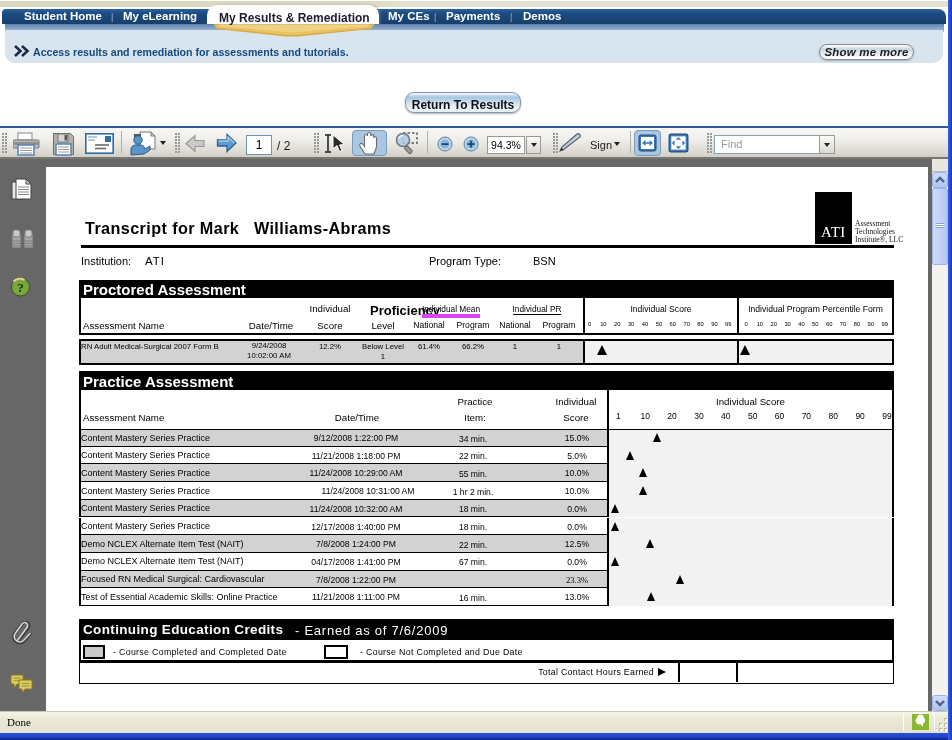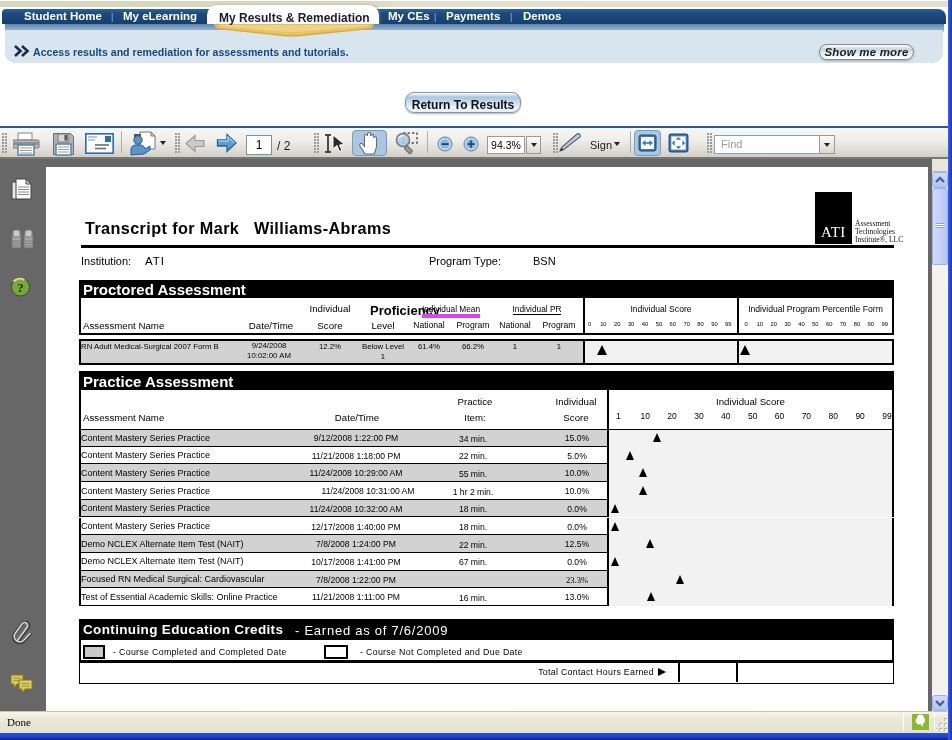--- a/index.html
+++ b/index.html
@@ -469,21 +469,21 @@
       </div>
       <div class="doc" style="left:81px;top:538.7px;font-size:9px;">Demo NCLEX Alternate Item Test (NAIT)</div>
       <div class="doc ctext" style="left:296px;top:539.2px;width:120px;font-size:8.6px;">7/8/2008 1:24:00 PM</div>
       <div class="doc ctext" style="left:443px;top:539.7px;width:60px;font-size:8.6px;">22 min.</div>
       <div class="doc ctext" style="left:547px;top:539.2px;width:60px;font-size:8.6px;">12.5%</div>
       <div class="doc tri8" style="left:645.5px;top:539.2px;"></div>
       <div class="doc" style="left:79px;top:552.9px;width:815px;height:17.7px;border-left:2px solid #000;border-right:2px solid #000;border-bottom:1px solid #000;background:#ffffff;">
         <div class="abs" style="left:526px;top:0;width:285px;height:17.7px;background:#f2f2f2;border-left:2px solid #000;box-sizing:border-box;"></div>
       </div>
       <div class="doc" style="left:81px;top:556.4px;font-size:9px;">Demo NCLEX Alternate Item Test (NAIT)</div>
-      <div class="doc ctext" style="left:296px;top:556.9px;width:120px;font-size:8.6px;">10/17/2008 1:41:00 PM</div>
+      <div class="doc ctext" style="left:296px;top:556.9px;width:120px;font-size:8.6px;">04/17/2008 1:41:00 PM</div>
       <div class="doc ctext" style="left:443px;top:557.4px;width:60px;font-size:8.6px;">67 min.</div>
       <div class="doc ctext" style="left:547px;top:556.9px;width:60px;font-size:8.6px;">0.0%</div>
       <div class="doc tri8" style="left:610.5px;top:556.9px;"></div>
       <div class="doc" style="left:79px;top:570.6px;width:815px;height:17.7px;border-left:2px solid #000;border-right:2px solid #000;border-bottom:1px solid #000;background:#d2d2d2;">
         <div class="abs" style="left:526px;top:0;width:285px;height:17.7px;background:#f2f2f2;border-left:2px solid #000;box-sizing:border-box;"></div>
       </div>
       <div class="doc" style="left:81px;top:574.1px;font-size:9px;">Focused RN Medical Surgical: Cardiovascular</div>
       <div class="doc ctext" style="left:296px;top:574.6px;width:120px;font-size:8.6px;">7/8/2008 1:22:00 PM</div>
       <div class="doc ctext" style="left:443px;top:588px;width:60px;font-size:8.6px;text-decoration:underline;">20 min.</div>
       <div class="doc ctext" style="left:547px;top:574.6px;width:60px;font-size:8.6px;font-family:Liberation Serif, serif;">23.3%</div>

